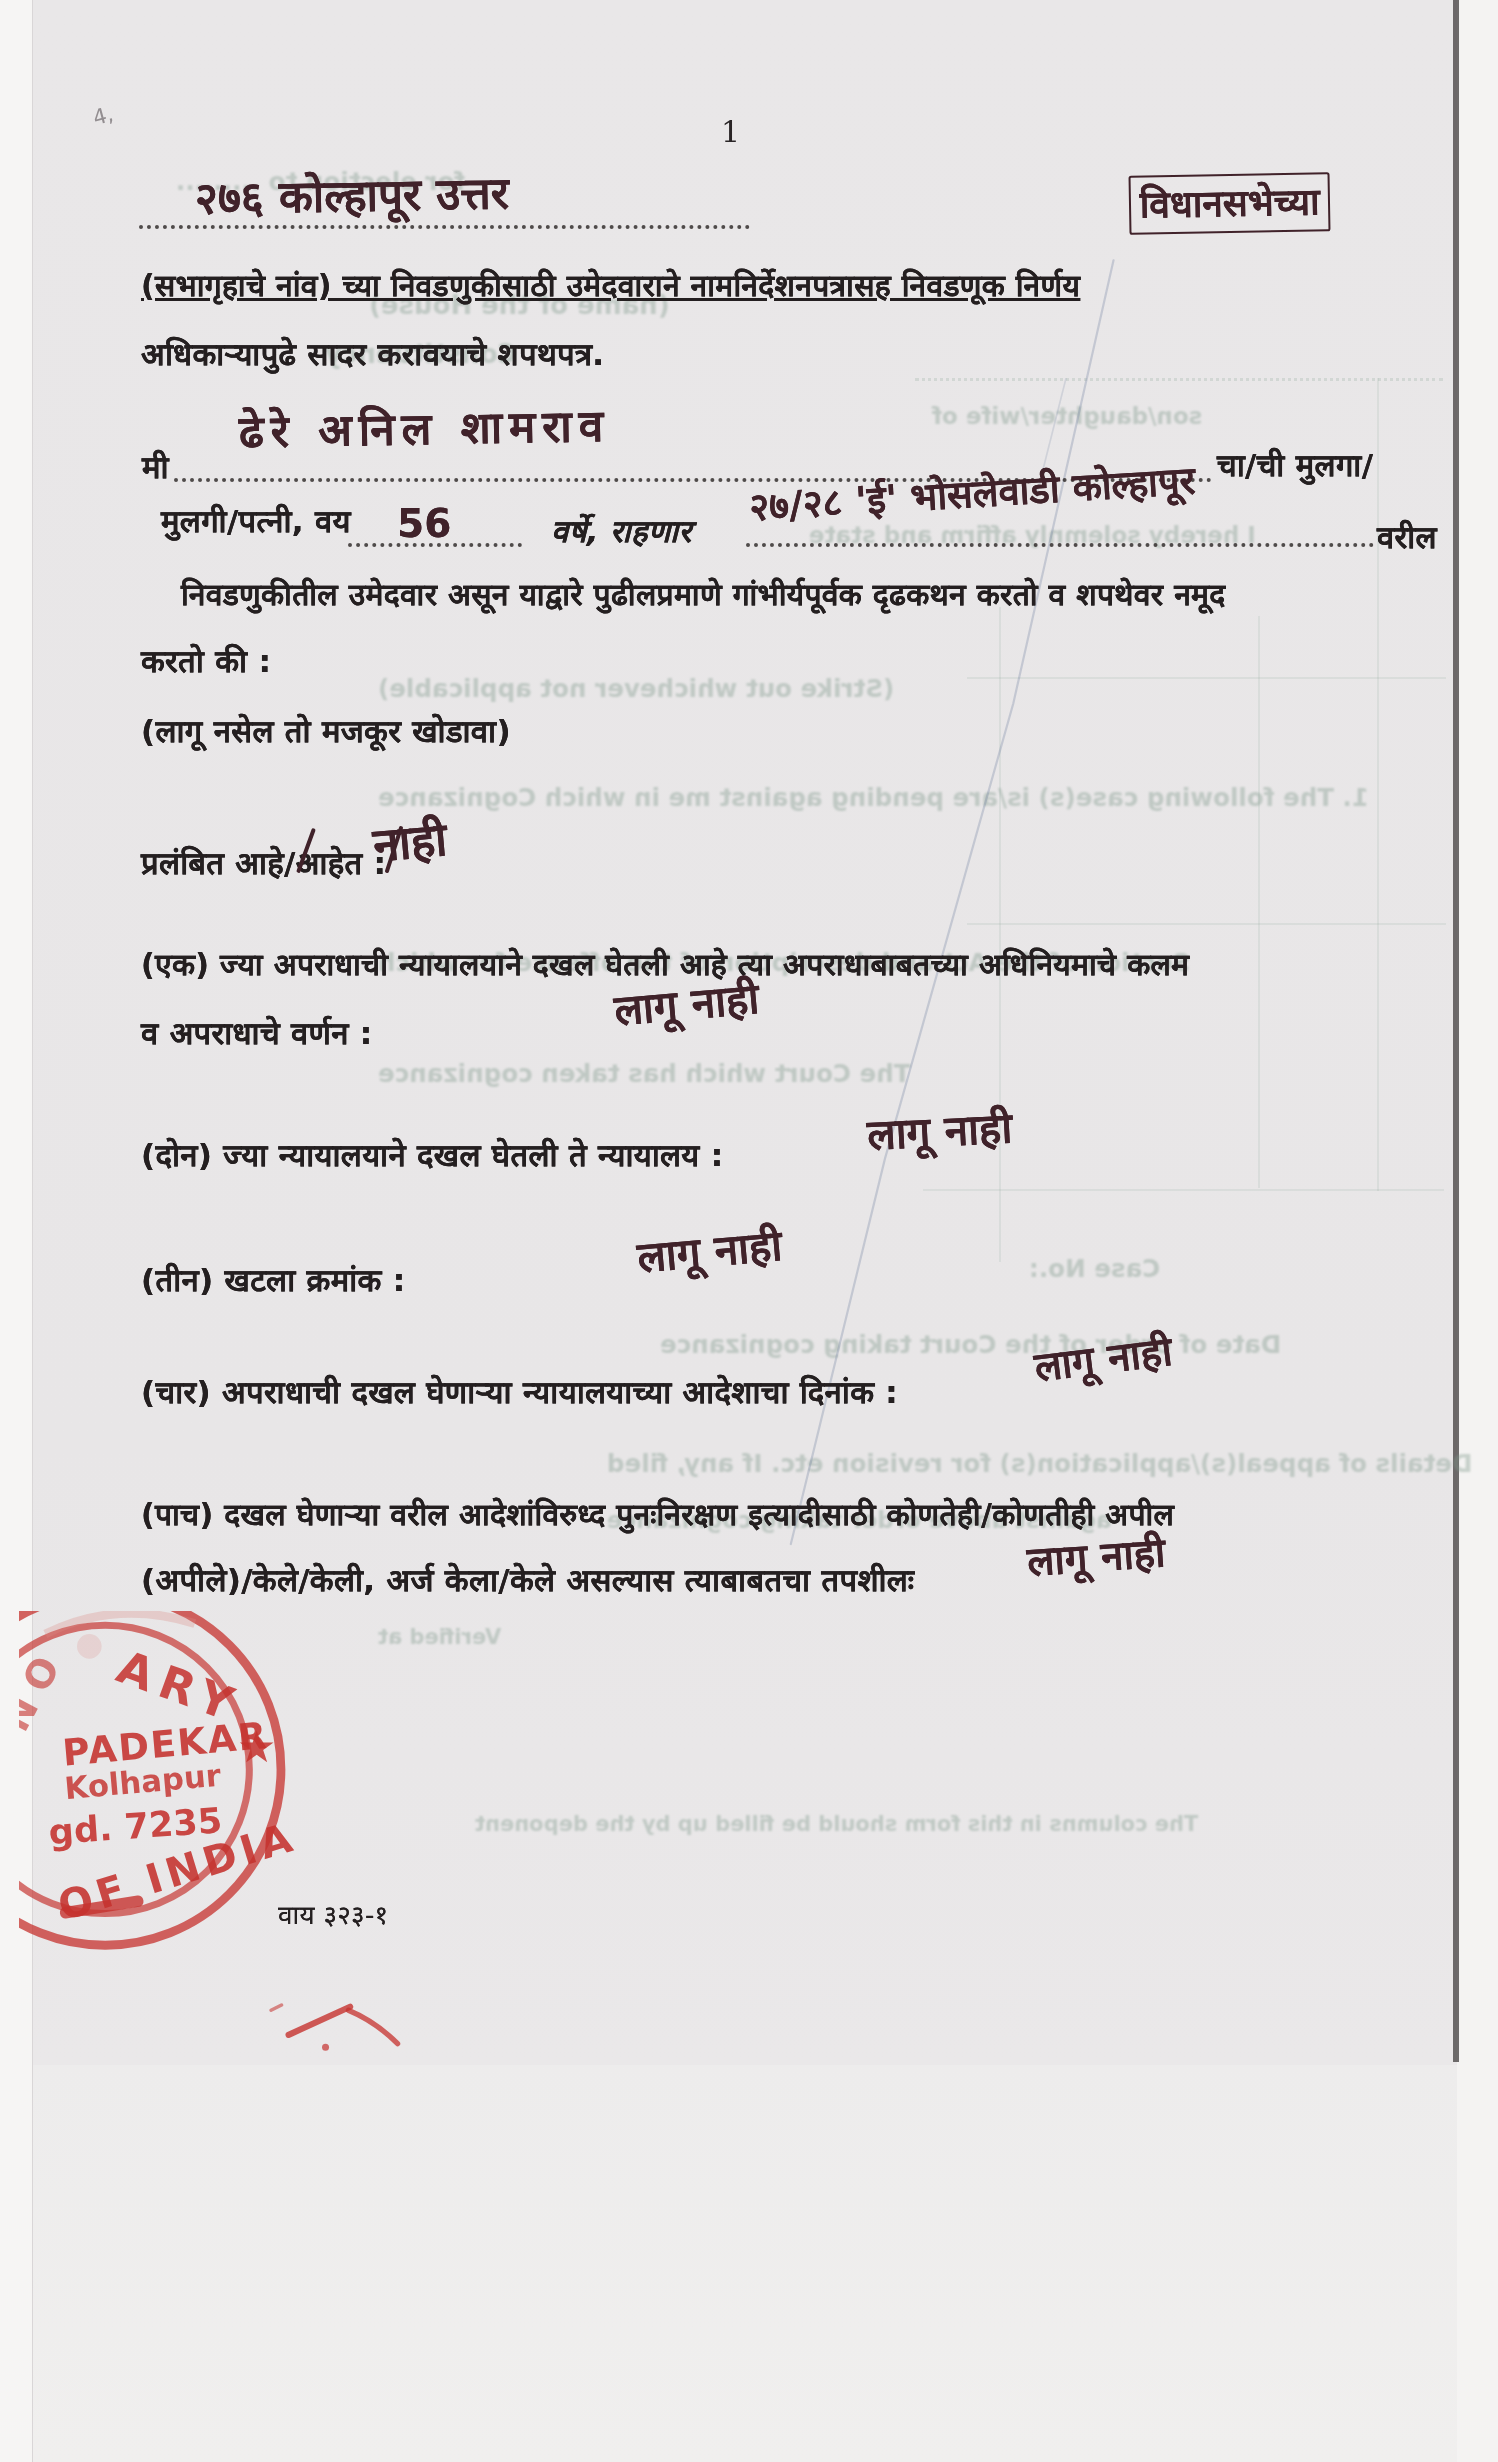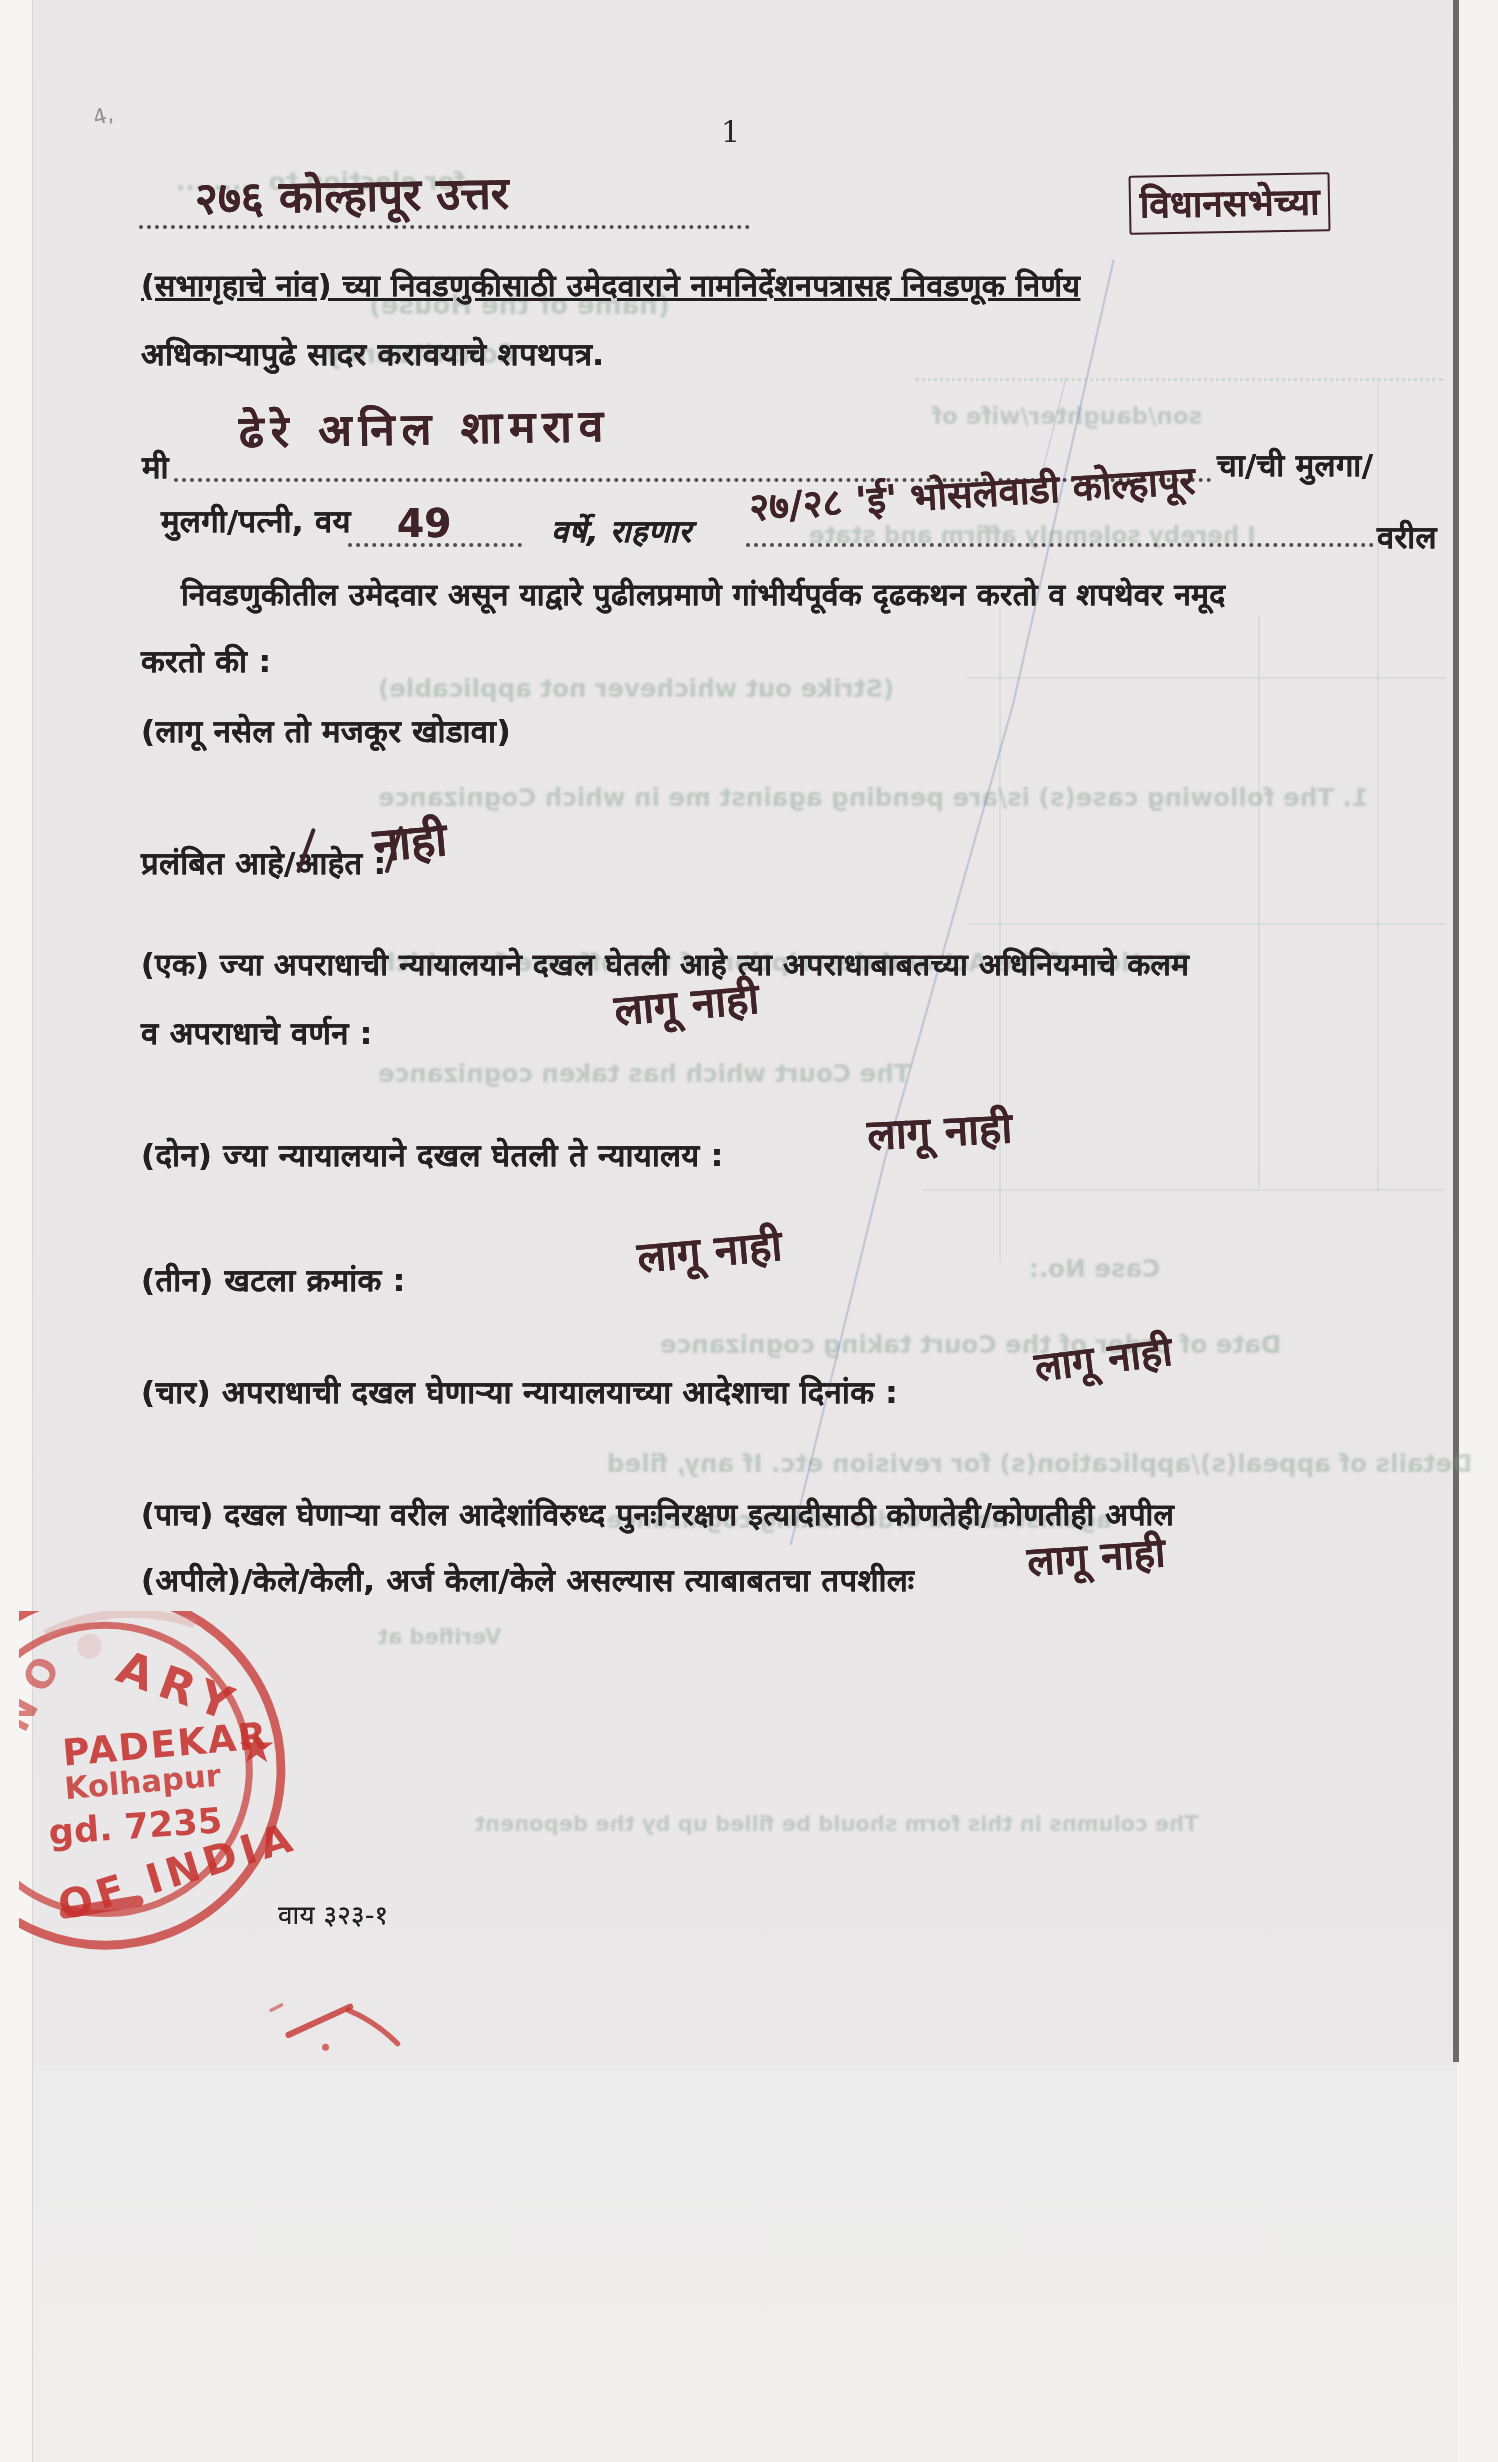--- a/index.html
+++ b/index.html
@@ -73,21 +73,21 @@
   <div class="abs printed" style="left:141px;top:264px;font-size:30px;text-decoration:underline;">(सभागृहाचे नांव)  च्या निवडणुकीसाठी उमेदवाराने नामनिर्देशनपत्रासह निवडणूक निर्णय</div>
   <div class="abs printed" style="left:141px;top:332px;font-size:31px;">अधिकाऱ्यापुढे सादर करावयाचे शपथपत्र.</div>
 
   <div class="abs printed" style="left:142px;top:445px;font-size:31px;">मी</div>
   <div class="dots" style="left:174px;top:478px;width:1038px;"></div>
   <div class="abs hand" style="left:239px;top:397px;font-size:44px;letter-spacing:7px;transform:rotate(-1deg);">ढेरे अनिल शामराव</div>
   <div class="abs printed" style="left:1217px;top:443px;font-size:31px;">चा/ची मुलगा/</div>
 
   <div class="abs printed" style="left:141px;top:499px;font-size:31px;margin-left:20px;">मुलगी/पत्नी, वय</div>
   <div class="dots" style="left:348px;top:543px;width:174px;"></div>
-  <div class="abs hand" style="left:397px;top:501px;font-size:39px;">49</div>
+  <div class="abs hand" style="left:397px;top:501px;font-size:39px;">56</div>
   <div class="abs printed" style="left:551px;top:509px;font-size:31px;font-style:italic;">वर्षे, राहणार</div>
   <div class="abs hand" style="left:749px;top:466px;font-size:38px;transform:rotate(-3.5deg);">२७/२८ 'ई' भोसलेवाडी कोल्हापूर</div>
   <div class="dots" style="left:746px;top:543px;width:628px;"></div>
   <div class="abs printed" style="left:1377px;top:515px;font-size:31px;">वरील</div>
 
   <div class="abs printed" style="left:141px;top:573px;font-size:30px;margin-left:40px;">निवडणुकीतील उमेदवार असून याद्वारे पुढीलप्रमाणे गांभीर्यपूर्वक दृढकथन करतो व शपथेवर नमूद</div>
   <div class="abs printed" style="left:141px;top:639px;font-size:31px;">करतो की :</div>
   <div class="abs printed" style="left:141px;top:709px;font-size:31px;">(लागू नसेल तो मजकूर खोडावा)</div>
 
   <div class="abs printed" style="left:141px;top:841px;font-size:31px;">

